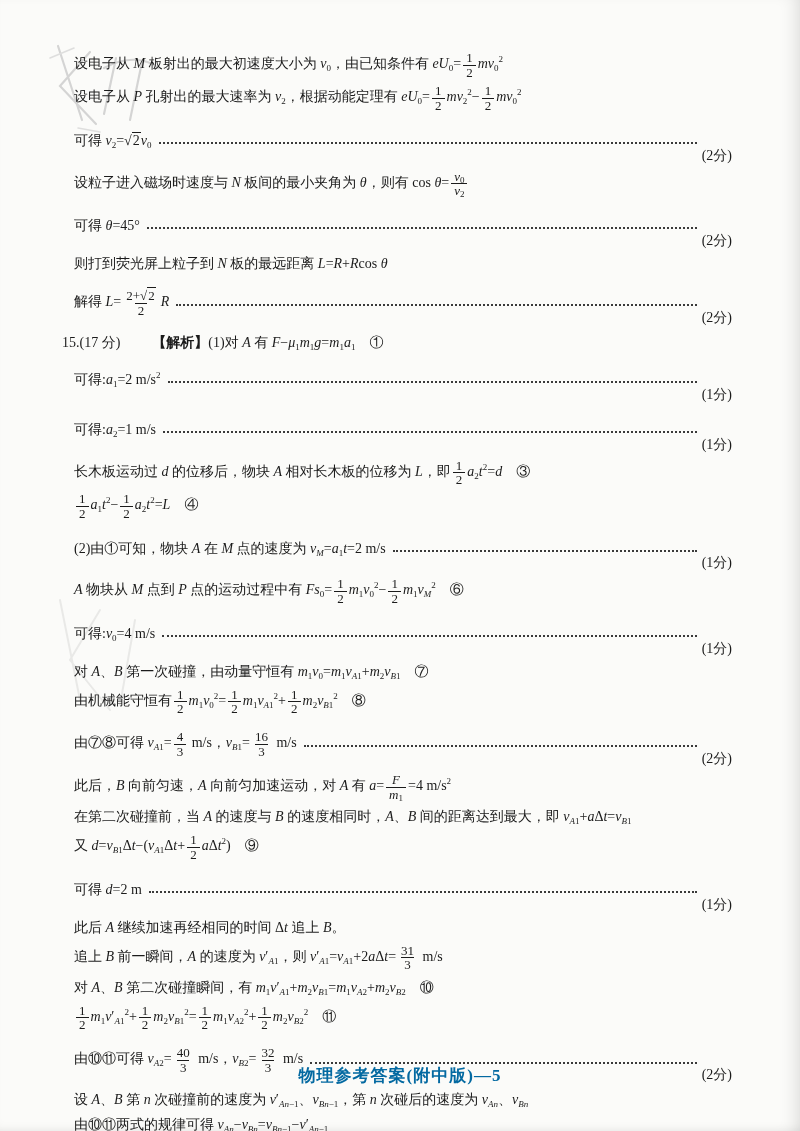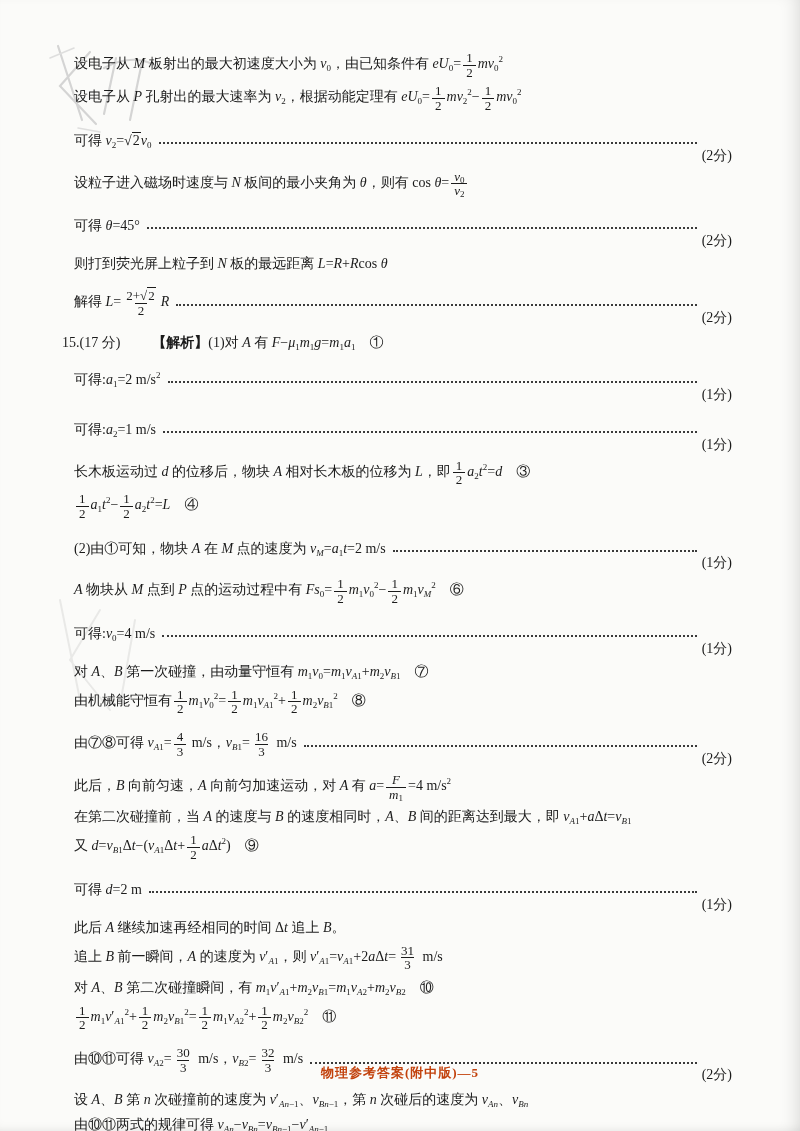--- a/index.html
+++ b/index.html
@@ -35,21 +35,21 @@
   f{display:inline-flex;flex-direction:column;align-items:center;
     vertical-align:middle;line-height:1.05;font-size:13px;margin:0 2px;}
   f n{display:block;padding:0 3px;}
   f d{display:block;padding:0 3px;border-top:1.2px solid #1b1b1b;}
   f sub{vertical-align:-2px;}
   
   r{border-top:1.1px solid #1b1b1b;padding:0 1px;}
   b{font-weight:bold;padding-left:32px;}
   #footer{
     position:absolute;left:0;right:0;top:1064px;text-align:center;
-    font-weight:bold;font-size:13px;letter-spacing:1px;color:#c2410c;
+    font-weight:bold;font-size:17px;letter-spacing:1px;color:#0369a1;
   }
   #scribble{position:absolute;left:30px;top:28px;opacity:.55;}
   #scribble2{position:absolute;left:40px;top:580px;opacity:.18;}
 </style>
 </head>
 <body>
 
 <div id="page">
 
   <svg id="scribble" width="190" height="120" viewBox="0 0 190 120" fill="none">
@@ -219,21 +219,21 @@
           </f><i>m</i><sub>2</sub><i>v</i><sub><i>B</i>1</sub><sup>2</sup>=<f>
             <n>1</n>
             <d>2</d>
           </f><i>m</i><sub>1</sub><i>v</i><sub><i>A</i>2</sub><sup>2</sup>+<f>
             <n>1</n>
             <d>2</d>
           </f><i>m</i><sub>2</sub><i>v</i><sub><i>B</i>2</sub><sup>2</sup>　⑪</span>
       </div>
       <div class="line tall">
         <span class="content">由⑩⑪可得 <i>v</i><sub><i>A</i>2</sub>=<f>
-            <n>30</n>
+            <n>40</n>
             <d>3</d>
           </f> m/s，<i>v</i><sub><i>B</i>2</sub>=<f>
             <n>32</n>
             <d>3</d>
           </f> m/s</span>
         <span class="leader"></span>
         <span class="score">(2分)</span>
       </div>
       <div class="line">
         <span class="content">设 <i>A</i>、<i>B</i> 第 <i>n</i> 次碰撞前的速度为 <i>v</i>′<sub><i>An</i>−1</sub>、<i>v</i><sub><i>Bn</i>−1</sub>，第 <i>n</i> 次碰后的速度为 <i>v</i><sub><i>An</i></sub>、<i>v</i><sub><i>Bn</i></sub></span>

